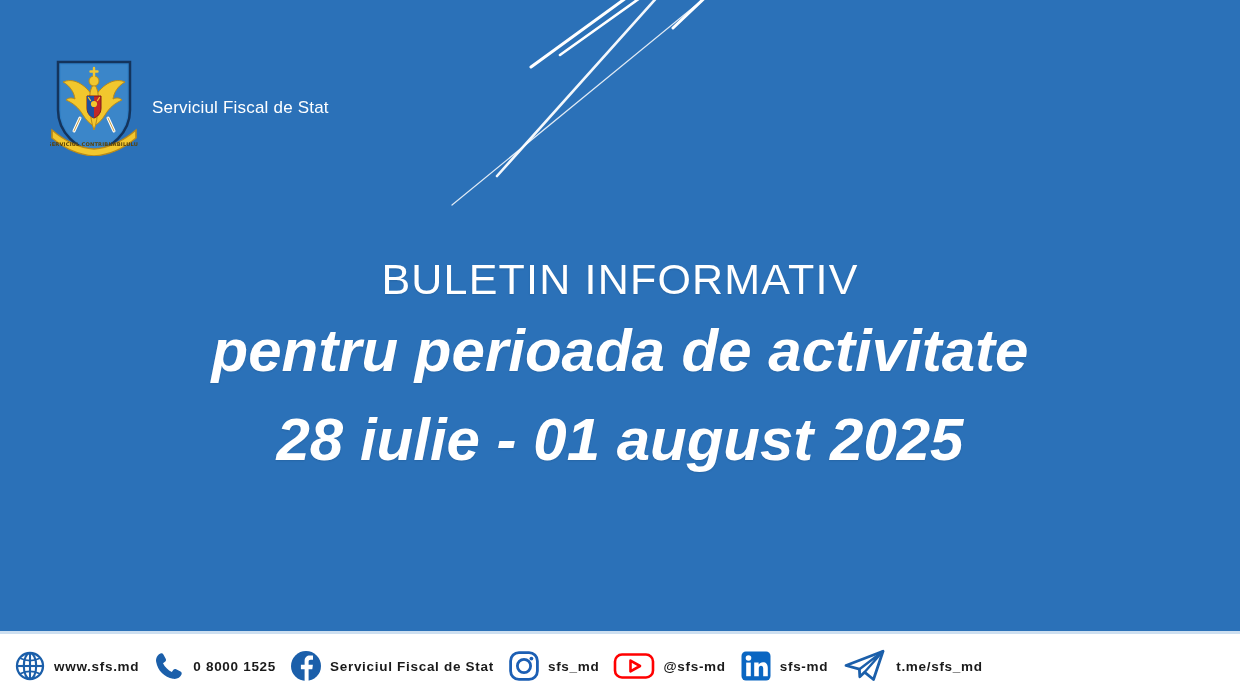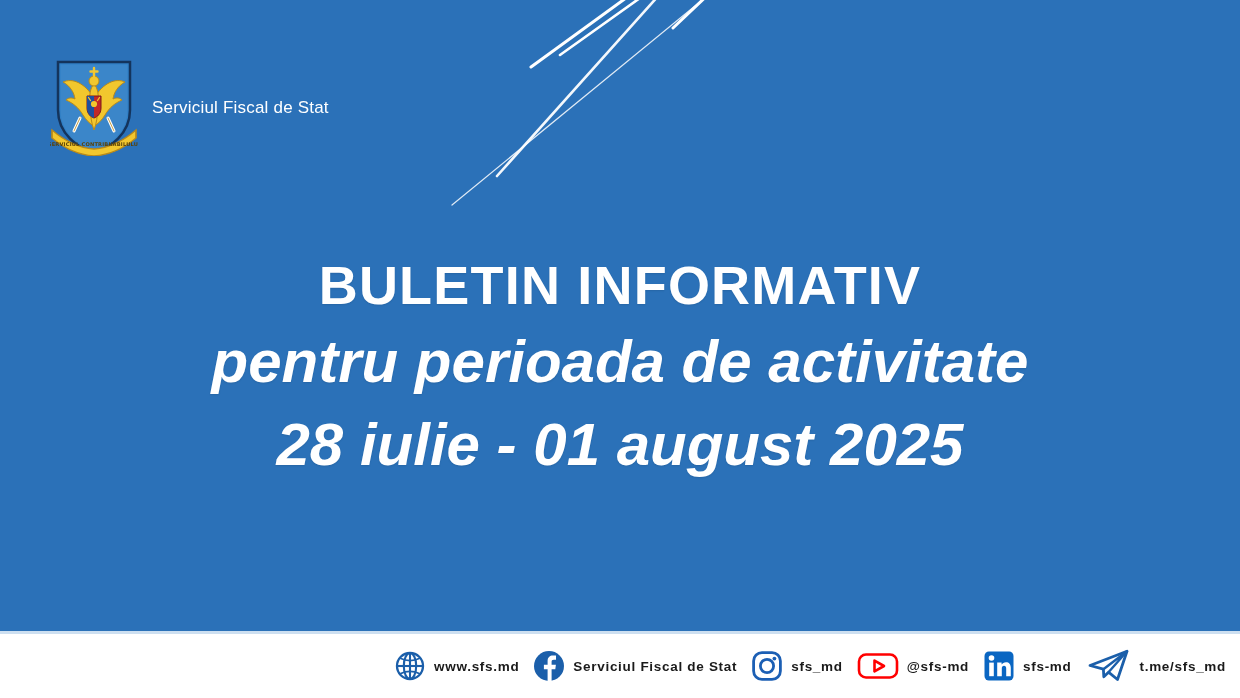--- a/index.html
+++ b/index.html
@@ -57,22 +57,22 @@
   
   .titleblock {
     position:absolute;
     left:0; top:258px;
     width:1240px;
     text-align:center;
     color:#ffffff;
     text-shadow:0 1px 2px rgba(0,0,0,.10);
   }
   .title-main {
-    font-size:54px;
-    font-weight:bold;
+    font-size:43px;
+    font-weight:normal;
     letter-spacing:1.2px;
     line-height:1.0;
     white-space:nowrap;
   }
   .title-sub {
     margin-top:12px;
     font-size:60px;
     font-style:italic;
     font-weight:bold;
     line-height:1.26;
@@ -86,21 +86,21 @@
     width:1240px; height:3px;
     background:#cddff0;
   }
   .footer {
     position:absolute;
     left:0; top:634px;
     width:1240px; height:64px;
     background:#ffffff;
     display:flex;
     align-items:center;
-    justify-content:flex-end;
+    justify-content:flex-start;
     gap:0;
     padding:0 14px;
   }
   .contact {
     display:flex;
     align-items:center;
     flex:0 0 auto;
   }
   .contact .ic {
     flex:0 0 auto;
@@ -173,21 +173,21 @@
           <text x="44" y="88" text-anchor="middle" fill="#5a4208" font-family="DejaVu Sans, sans-serif" font-size="5.1" font-weight="bold" letter-spacing="0.2">SERVICIUL CONTRIBUABILULUI</text>
         </svg>
       </span>
 
       <span class="brand-name">Serviciul Fiscal de Stat</span>
     </div>
 
     <div class="titleblock">
       <div class="title-main">BULETIN INFORMATIV</div>
       <div class="title-sub">pentru perioada de activitate</div>
-      <div class="title-sub" style="margin-top:7px">28 iulie - 01 august 2025</div>
+      <div class="title-sub" style="margin-top:13px">28 iulie - 01 august 2025</div>
     </div>
 
   </div>
 
   <div class="hairline"></div>
 
   <div class="footer">
 
     <div class="contact">
       <span class="ic">
@@ -197,20 +197,32 @@
           <line x1="3" y1="16" x2="29" y2="16" stroke="#1b5faa" stroke-width="2.1"></line>
           <line x1="16" y1="3" x2="16" y2="29" stroke="#1b5faa" stroke-width="2.1"></line>
           <path d="M6.2 8.3 Q16 13 25.8 8.3" fill="none" stroke="#1b5faa" stroke-width="1.8"></path>
           <path d="M6.2 23.7 Q16 19 25.8 23.7" fill="none" stroke="#1b5faa" stroke-width="1.8"></path>
         </svg>
       </span>
       <span class="lbl">www.sfs.md</span>
     </div>
 
 
+    <div class="contact">
+      <span class="ic">
+        <svg width="32" height="32" viewBox="0 0 32 32">
+          <path d="M7.5 3.5 C4.5 4.8 2.5 8 3.2 12 C4.6 20.5 11.5 27.4 20 28.8
+                   C24 29.5 27.2 27.5 28.5 24.5 C29 23.3 28.6 22.2 27.5 21.6
+                   L23.2 19.3 C22.1 18.7 20.9 19 20.2 20 L18.8 22
+                   C15.2 20.3 11.7 16.8 10 13.2 L12 11.8
+                   C13 11.1 13.3 9.9 12.7 8.8 L10.4 4.5 C9.8 3.4 8.7 3 7.5 3.5 Z" fill="#1b5faa"></path>
+        </svg>
+      </span>
+      <span class="lbl">0 8000 1525</span>
+    </div>
 
     <div class="contact">
       <span class="ic">
         <svg width="32" height="32" viewBox="0 0 32 32">
           <circle cx="16" cy="16" r="15" fill="#1b5faa"></circle>
           <path d="M18.6 31 L18.6 19.2 L22.3 19.2 L22.9 14.7 L18.6 14.7 L18.6 11.9
                    C18.6 10.6 19 9.7 20.9 9.7 L23 9.7 L23 5.6
                    C22.6 5.55 21.4 5.4 19.9 5.4 C16.8 5.4 14.6 7.3 14.6 10.9
                    L14.6 14.7 L10.9 14.7 L10.9 19.2 L14.6 19.2 L14.6 31 Z" fill="#ffffff"></path>
         </svg>

